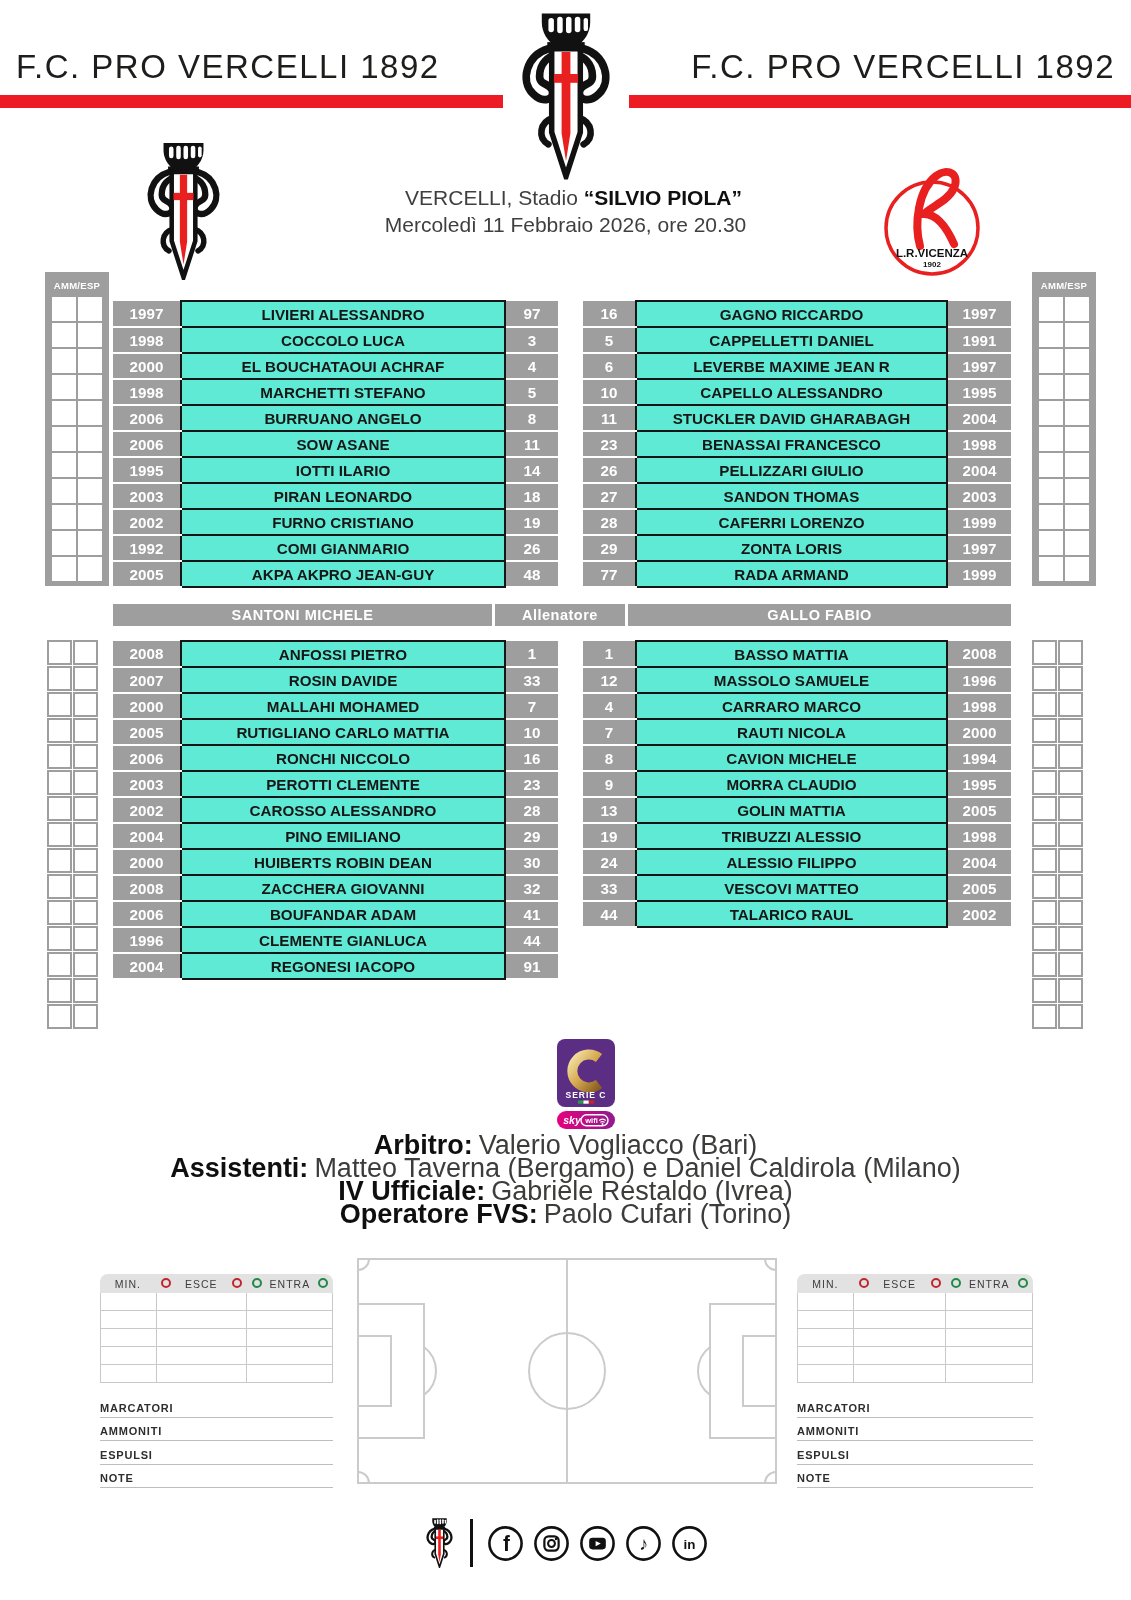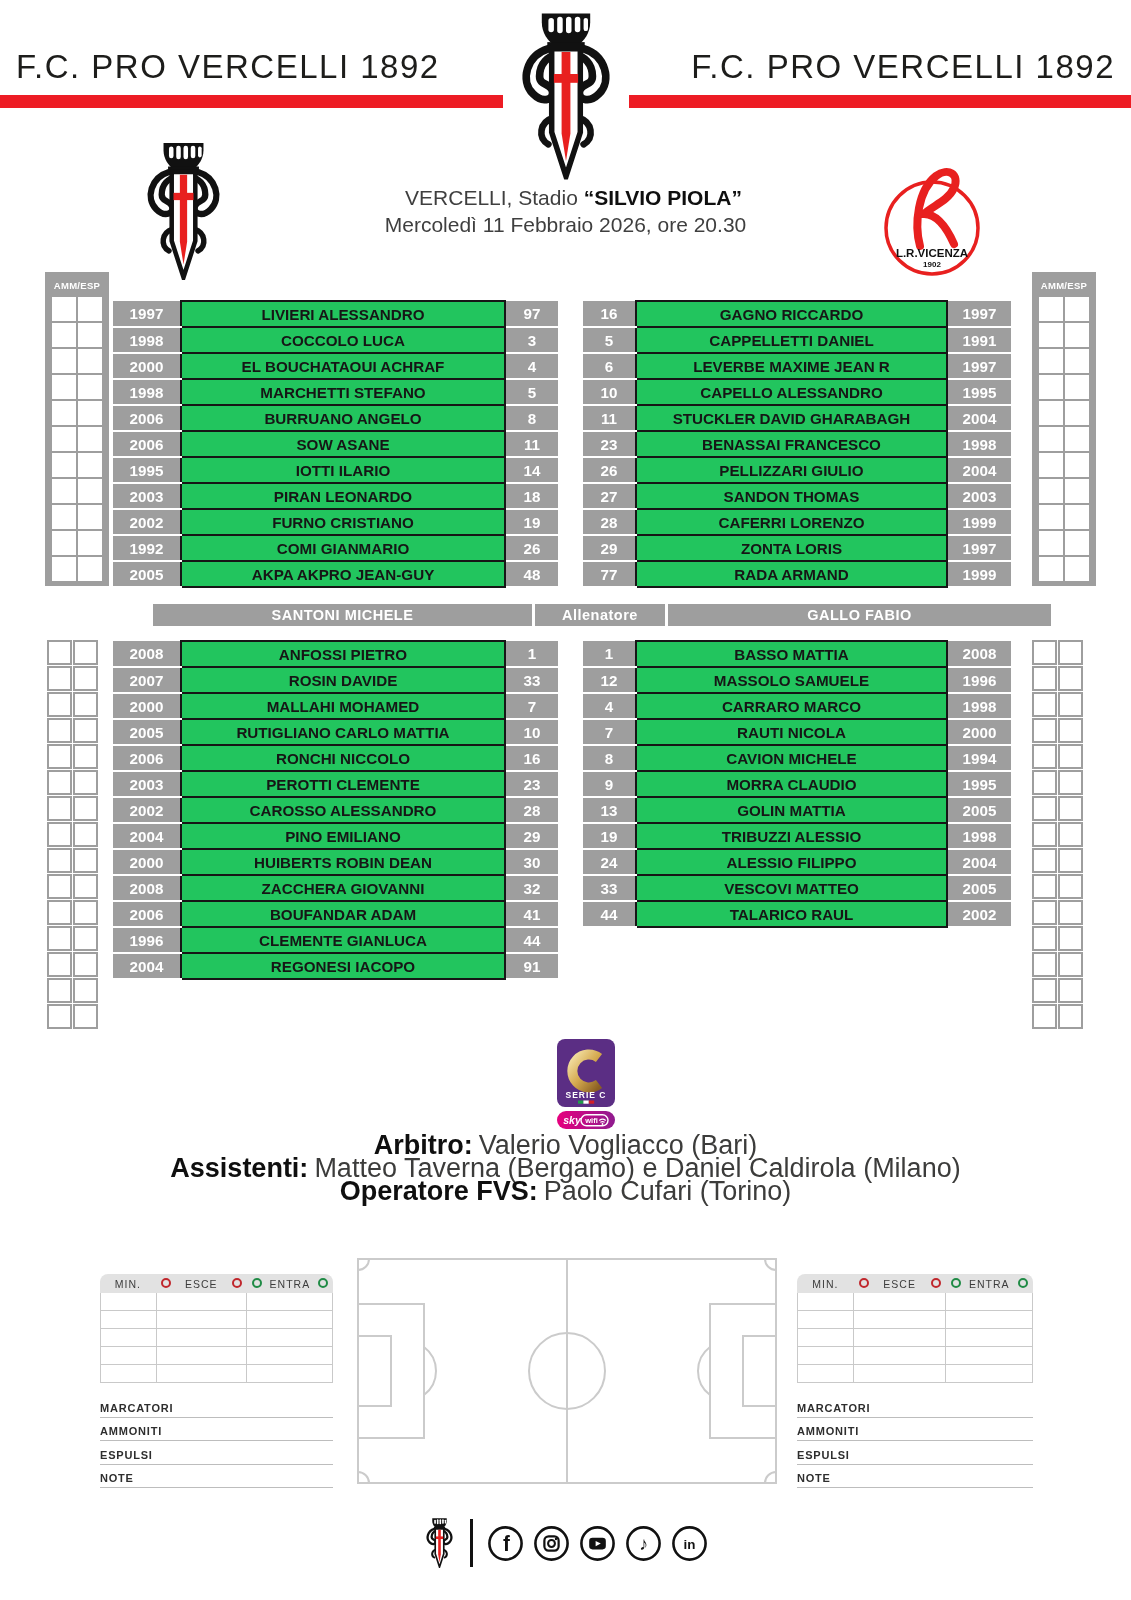--- a/index.html
+++ b/index.html
@@ -24,23 +24,23 @@
   .ammesp .lbl { display:block; text-align:center; color:#fff; font-size:9.5px; font-weight:bold; letter-spacing:.3px; padding:8px 0 6px; }
   .boxgrid { display:grid; grid-template-columns:24px 24px; gap:2px; justify-content:center; }
   .boxgrid .box { width:24px; height:24px; background:#fff; }
   .boxgrid.free { grid-template-columns:25px 25px; gap:1px; }
   .boxgrid.free .box { width:25px; height:25px; border:2px solid #9e9e9e; background:#fff; }
 
   
   table.squad { position:absolute; border-collapse:collapse; table-layout:fixed; }
   table.squad td { height:26px; padding:0; text-align:center; font-size:15.2px; font-weight:bold; white-space:nowrap; overflow:hidden; }
   td.gray { background:#9e9e9e; color:#fff; border-bottom:2px solid #fff; }
-  td.pname { background:#22c55e; border:2px solid #161616; color:#161616; }
-
-  .coach-bar { position:absolute; left:113px; top:604px; width:898px; height:22px; display:flex;margin-left:40px; }
+  td.pname { background:#5eead4; border:2px solid #161616; color:#161616; }
+
+  .coach-bar { position:absolute; left:113px; top:604px; width:898px; height:22px; display:flex; }
   .coach-bar .seg { background:#9e9e9e; color:#fff; font-size:14.5px; font-weight:600; line-height:22px; text-align:center; letter-spacing:.5px; }
   .coach-bar .sep { width:3px; background:#fff; }
   .coach-bar .s-left { width:379px; }
   .coach-bar .s-mid { width:130px; font-weight:bold; }
   .coach-bar .s-right { flex:1; }
 
   
   .seriec { position:absolute; top:1038px; left:50%; transform:translateX(-50%);margin-left:20px; }
 
   
@@ -605,20 +605,23 @@
   <div class="officials">
 
       <div class="off-line">
         <span class="off-label">Arbitro:</span><span>Valerio Vogliacco (Bari)</span>
       </div>
 
       <div class="off-line">
         <span class="off-label">Assistenti:</span><span>Matteo Taverna (Bergamo) e Daniel Caldirola (Milano)</span>
       </div>
 
+      <div class="off-line">
+        <span class="off-label">IV Ufficiale:</span><span>Gabriele Restaldo (Ivrea)</span>
+      </div>
 
       <div class="off-line">
         <span class="off-label">Operatore FVS:</span><span>Paolo Cufari (Torino)</span>
       </div>
     </div>
 
   <div class="panel pl">
     <div class="subhead">
       <div class="hc">
           <span>MIN.</span>

